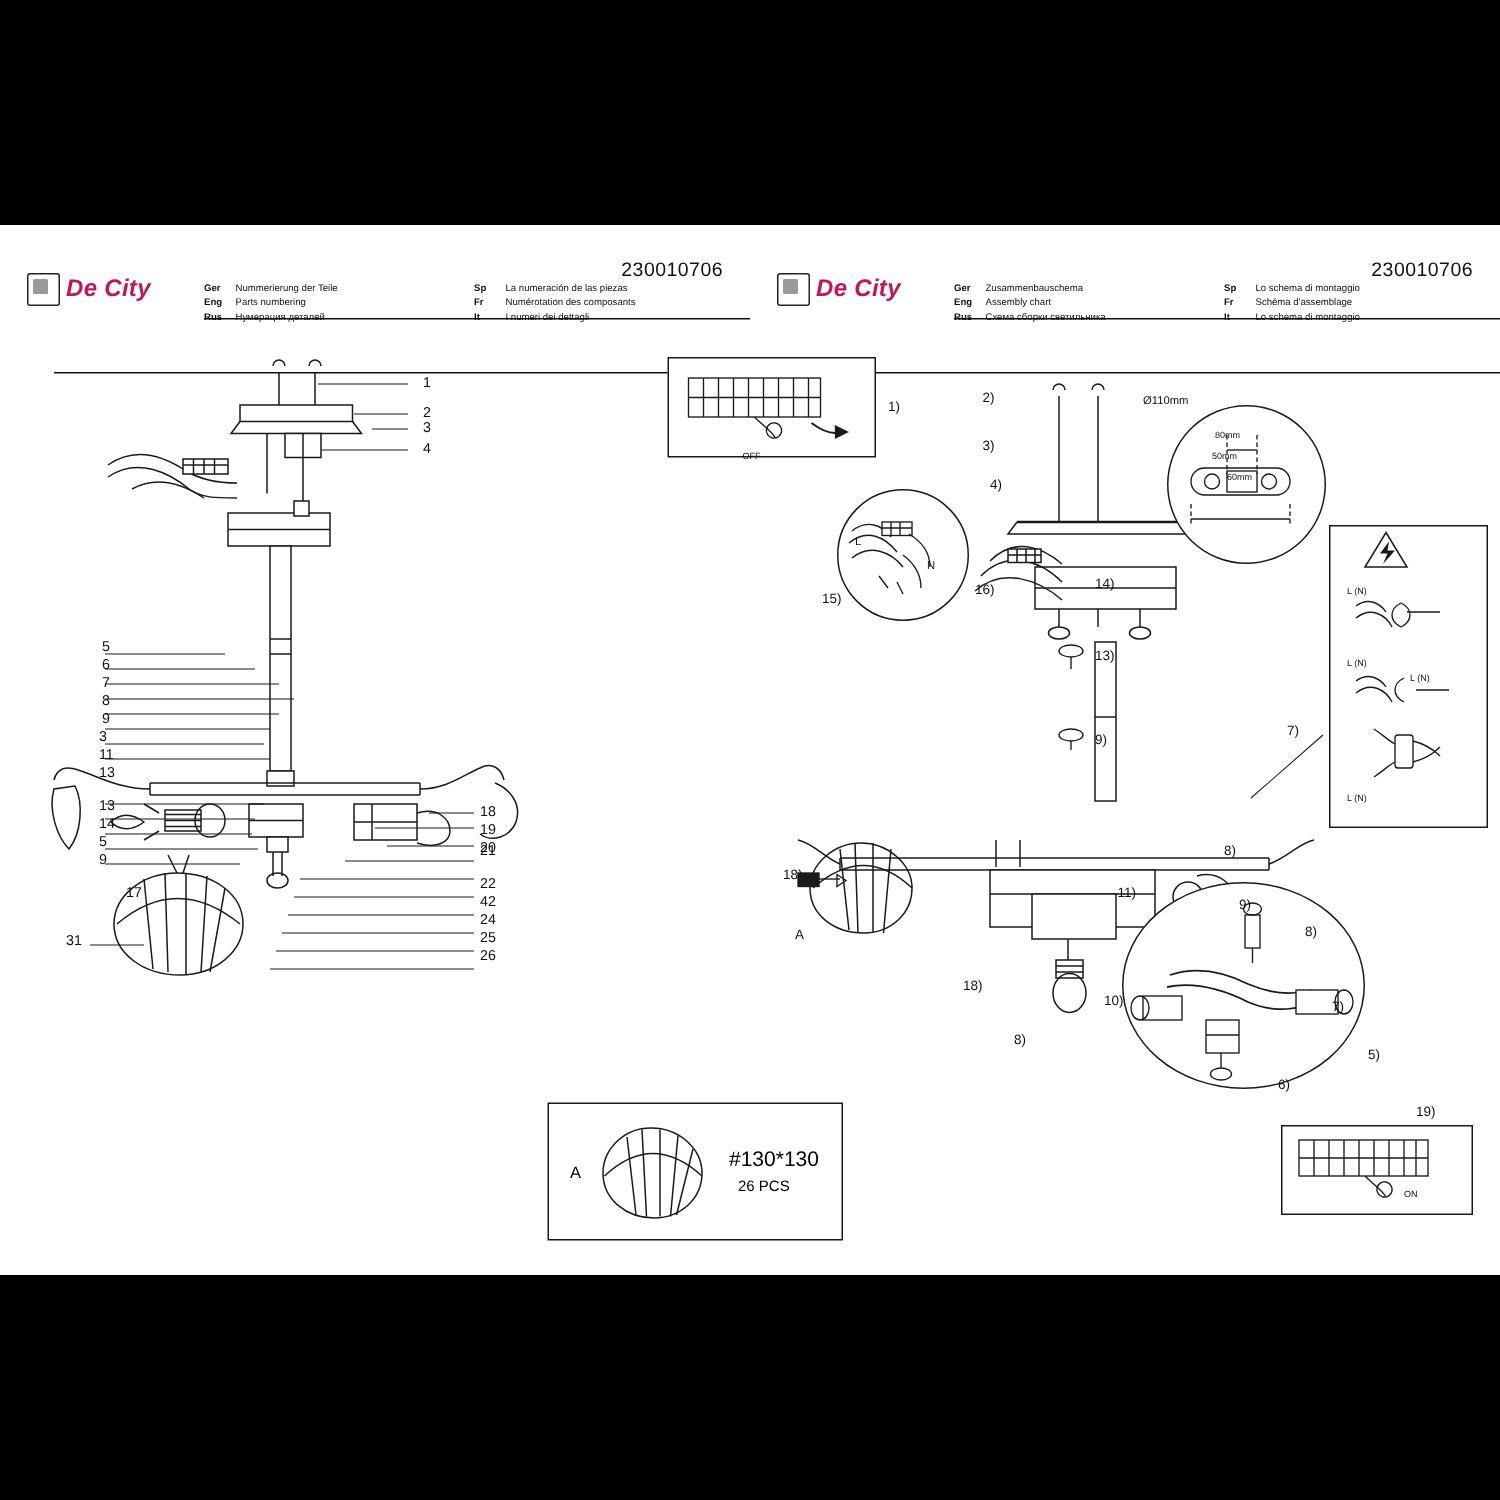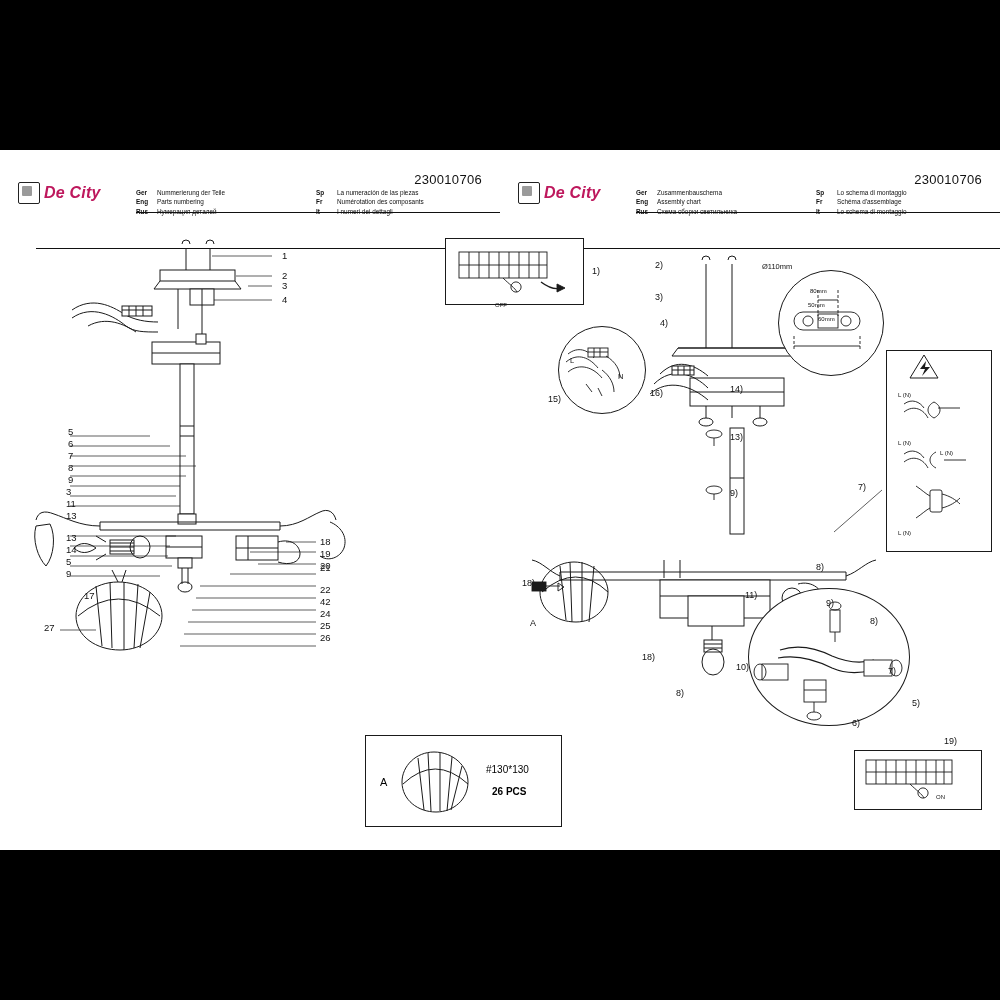--- a/index.html
+++ b/index.html
@@ -26,22 +26,22 @@
   .lbl{position:absolute;font-size:9px;color:#111;white-space:nowrap;}
   .lbl.sm{font-size:7.5px;}
   .lbl.xs{font-size:6px;}
   .num{position:absolute;font-size:9.5px;color:#111;}
   .circ{position:absolute;border:1px solid #1a1a1a;border-radius:50%;background:#fff;}
   svg{position:absolute;left:0;top:0;overflow:visible;}
 
   .bbox{position:absolute;border:1px solid #1a1a1a;background:#fff;}
   .legend{position:absolute;left:365px;top:585px;width:195px;height:90px;border:1px solid #1a1a1a;background:#fff;}
   .legend .a{position:absolute;left:14px;top:40px;font-size:11px;}
-  .legend .t1{position:absolute;left:120px;top:28px;font-size:10px;}
-  .legend .t2{position:absolute;left:126px;top:50px;font-size:10px;font-weight:bold;}
+  .legend .t1{position:absolute;left:120px;top:28px;font-size:14px;}
+  .legend .t2{position:absolute;left:126px;top:50px;font-size:10px;}
 
   .warnbox{position:absolute;border:1px solid #1a1a1a;background:#fff;}
 </style>
 </head>
 <body>
 
 <div class="page">
   <div class="sheet">
 
     <div class="panel panel-left">
@@ -203,21 +203,21 @@
 
         <span class="num" style="left:320px;top:386px">18</span>
         <span class="num" style="left:320px;top:398px">19</span>
         <span class="num" style="left:320px;top:410px">20</span>
         <span class="num" style="left:320px;top:412px">21</span>
         <span class="num" style="left:320px;top:434px">22</span>
         <span class="num" style="left:320px;top:446px">42</span>
         <span class="num" style="left:320px;top:458px">24</span>
         <span class="num" style="left:320px;top:470px">25</span>
         <span class="num" style="left:320px;top:482px">26</span>
-        <span class="num" style="left:44px;top:472px">27</span>
+        <span class="num" style="left:44px;top:472px">31</span>
       </div>
 
       <div class="legend">
         <span class="a">A</span>
         <svg width="80" height="80" viewBox="0 0 80 80" style="left:30px;top:8px">
           <g stroke="#1a1a1a" fill="none" stroke-width="1">
             <path d="M38 8 c-18 0 -32 14 -32 30 c0 18 16 30 34 30 c18 0 32 -13 32 -30 c0 -16 -15 -30 -34 -30z"></path>
             <path d="M7 40 q32 -30 65 0"></path>
             <path d="M22 14 l6 52 M32 9 l3 58 M44 9 l0 58 M56 13 l-5 54 M66 22 l-11 44"></path>
           </g>

